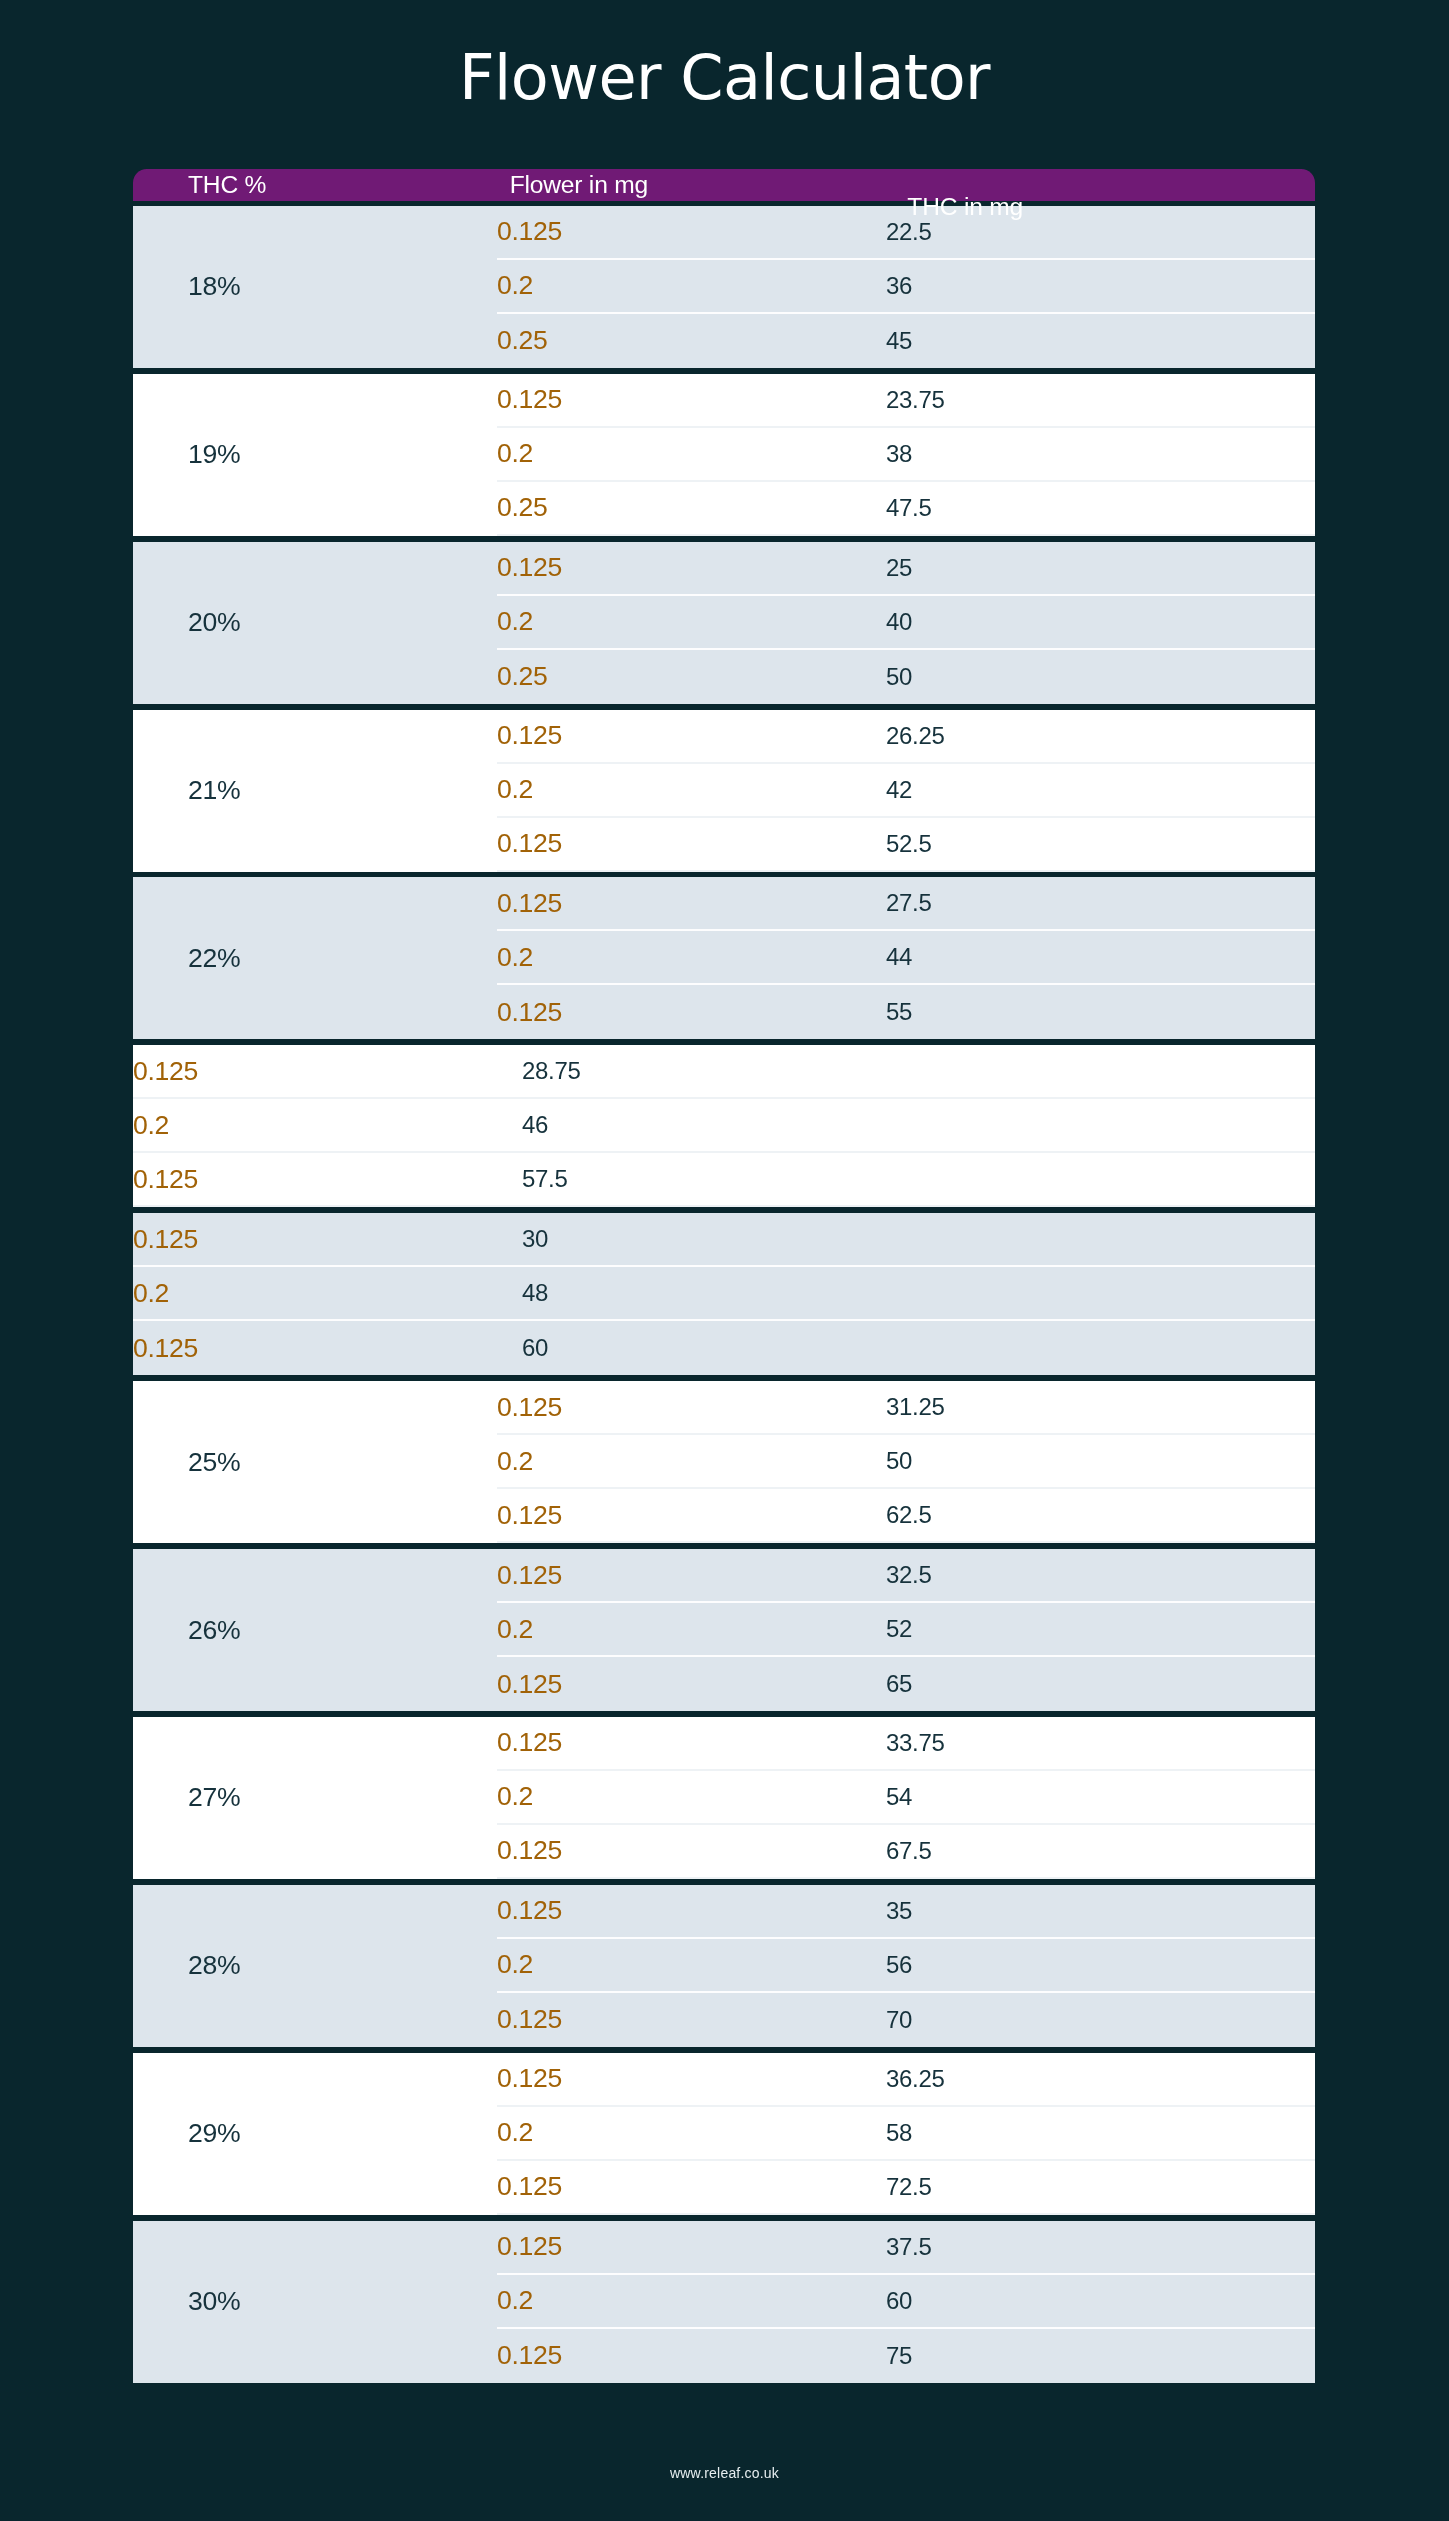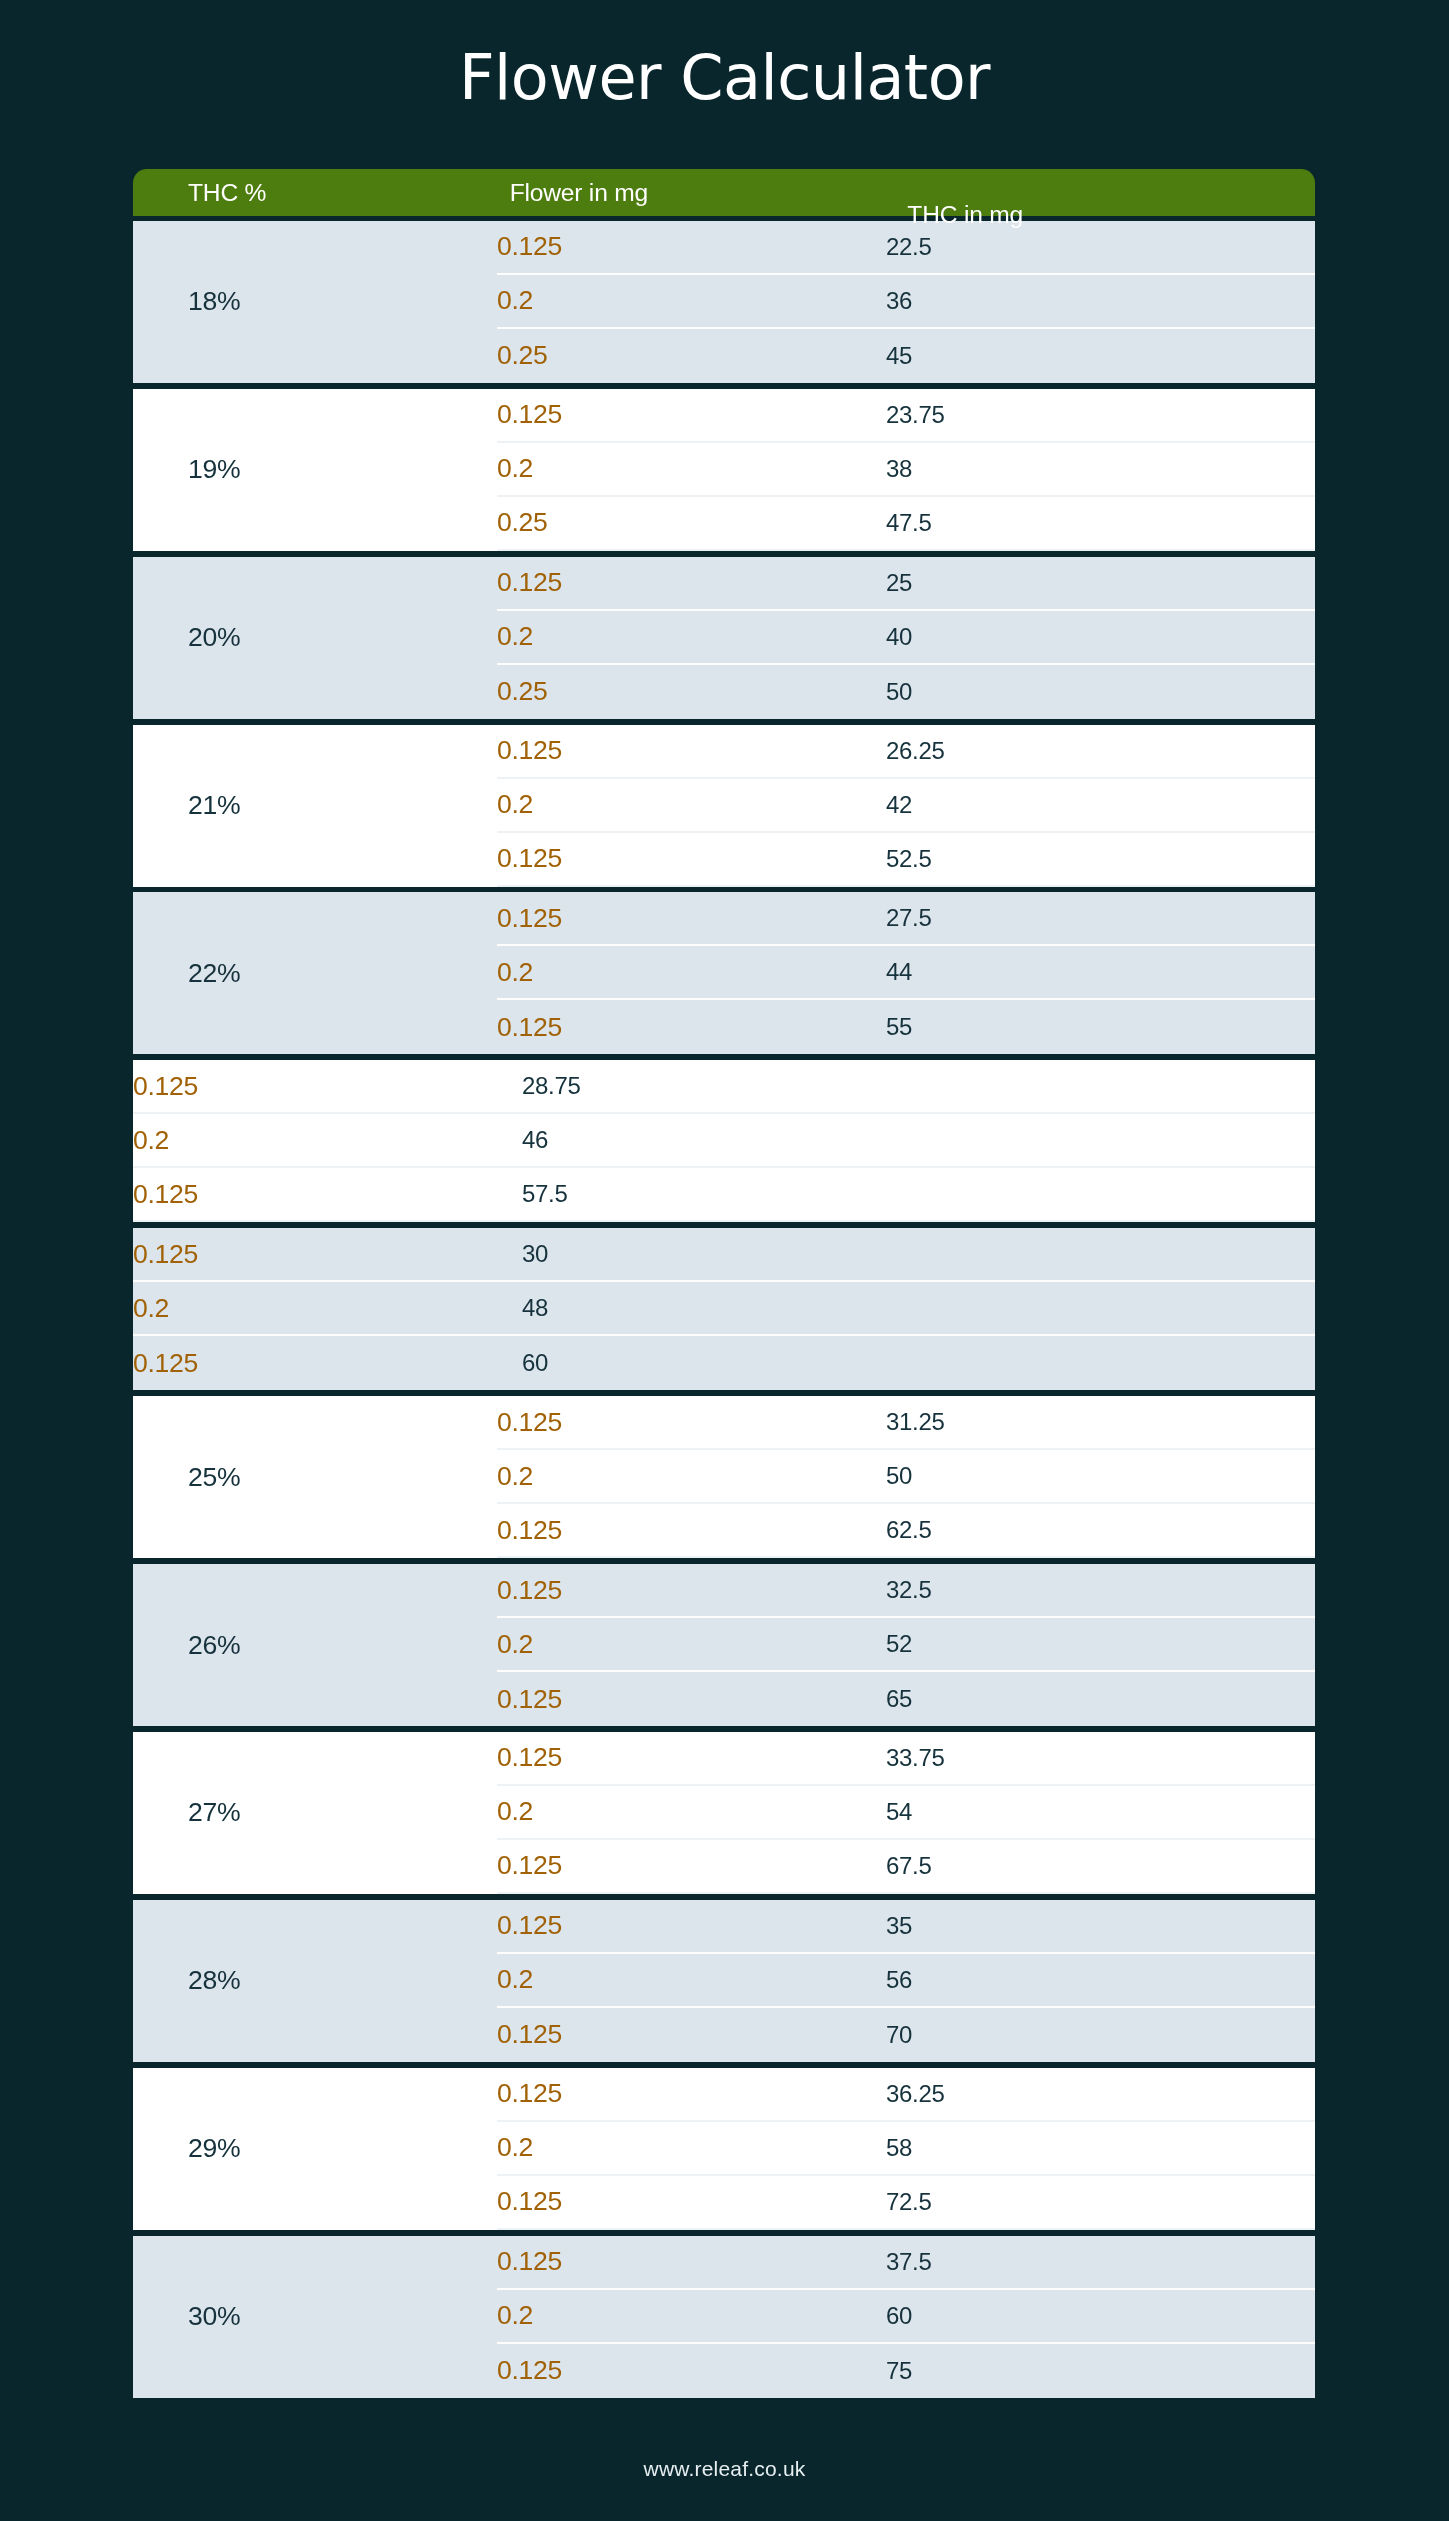--- a/index.html
+++ b/index.html
@@ -38,22 +38,22 @@
   .table-wrap {
     position: absolute;
     left: 133px;
     top: 169px;
     width: 1182px;
   }
 
   .table-header {
     display: flex;
     align-items: center;
-    height: 47px;
-    background: #4d7c0f;
+    height: 32px;
+    background: #701a75;
     border-radius: 13.8px 13.8px 0 0;
     gap: 28px;
   }
 
   .table-header .cell {
     color: #ffffff;
     font-size: 24.6px;
     font-weight: 400;
     letter-spacing: -0.2px;
   }
@@ -117,21 +117,21 @@
   }
 
   
   .footer {
     position: absolute;
     left: 0;
     bottom: 41px;
     width: 1449px;
     text-align: center;
     color: #e6eef0;
-    font-size: 21px;
+    font-size: 14px;
     letter-spacing: 0.2px;
   }
 </style>
 </head>
 <body>
 
 <div class="page">
 
   <h1 class="title">Flower Calculator</h1>
 

